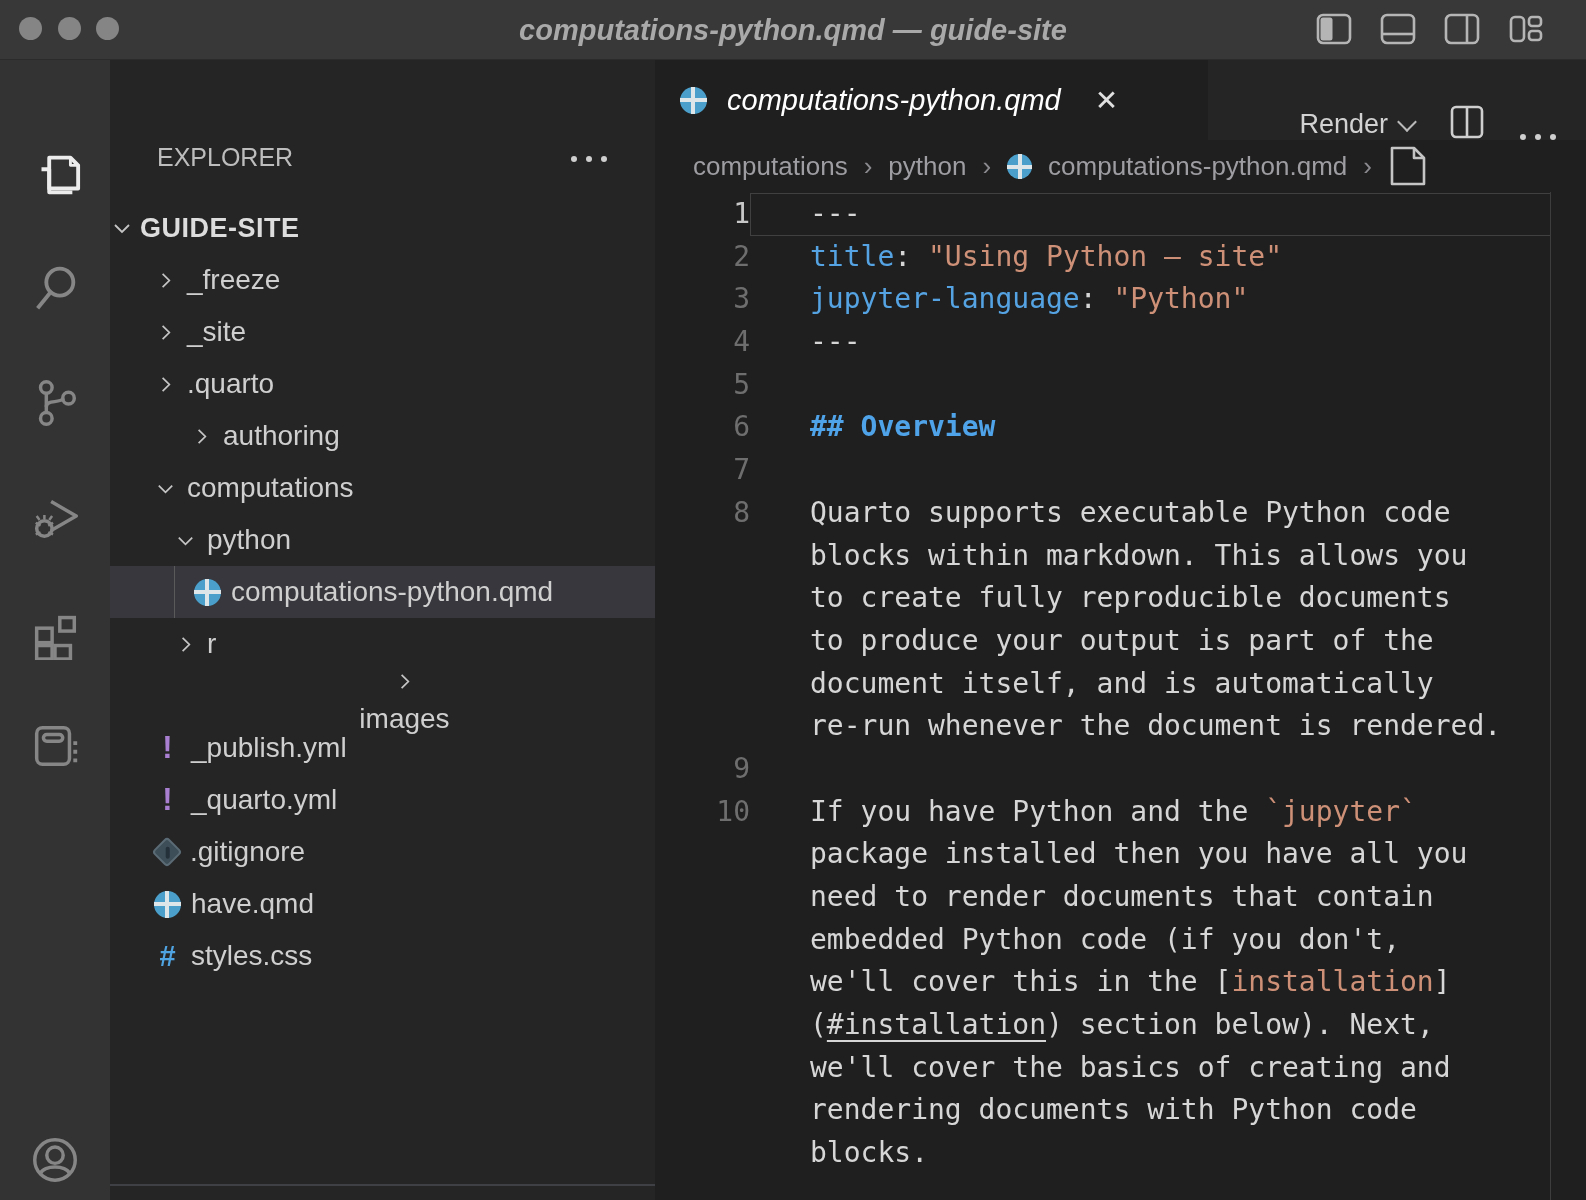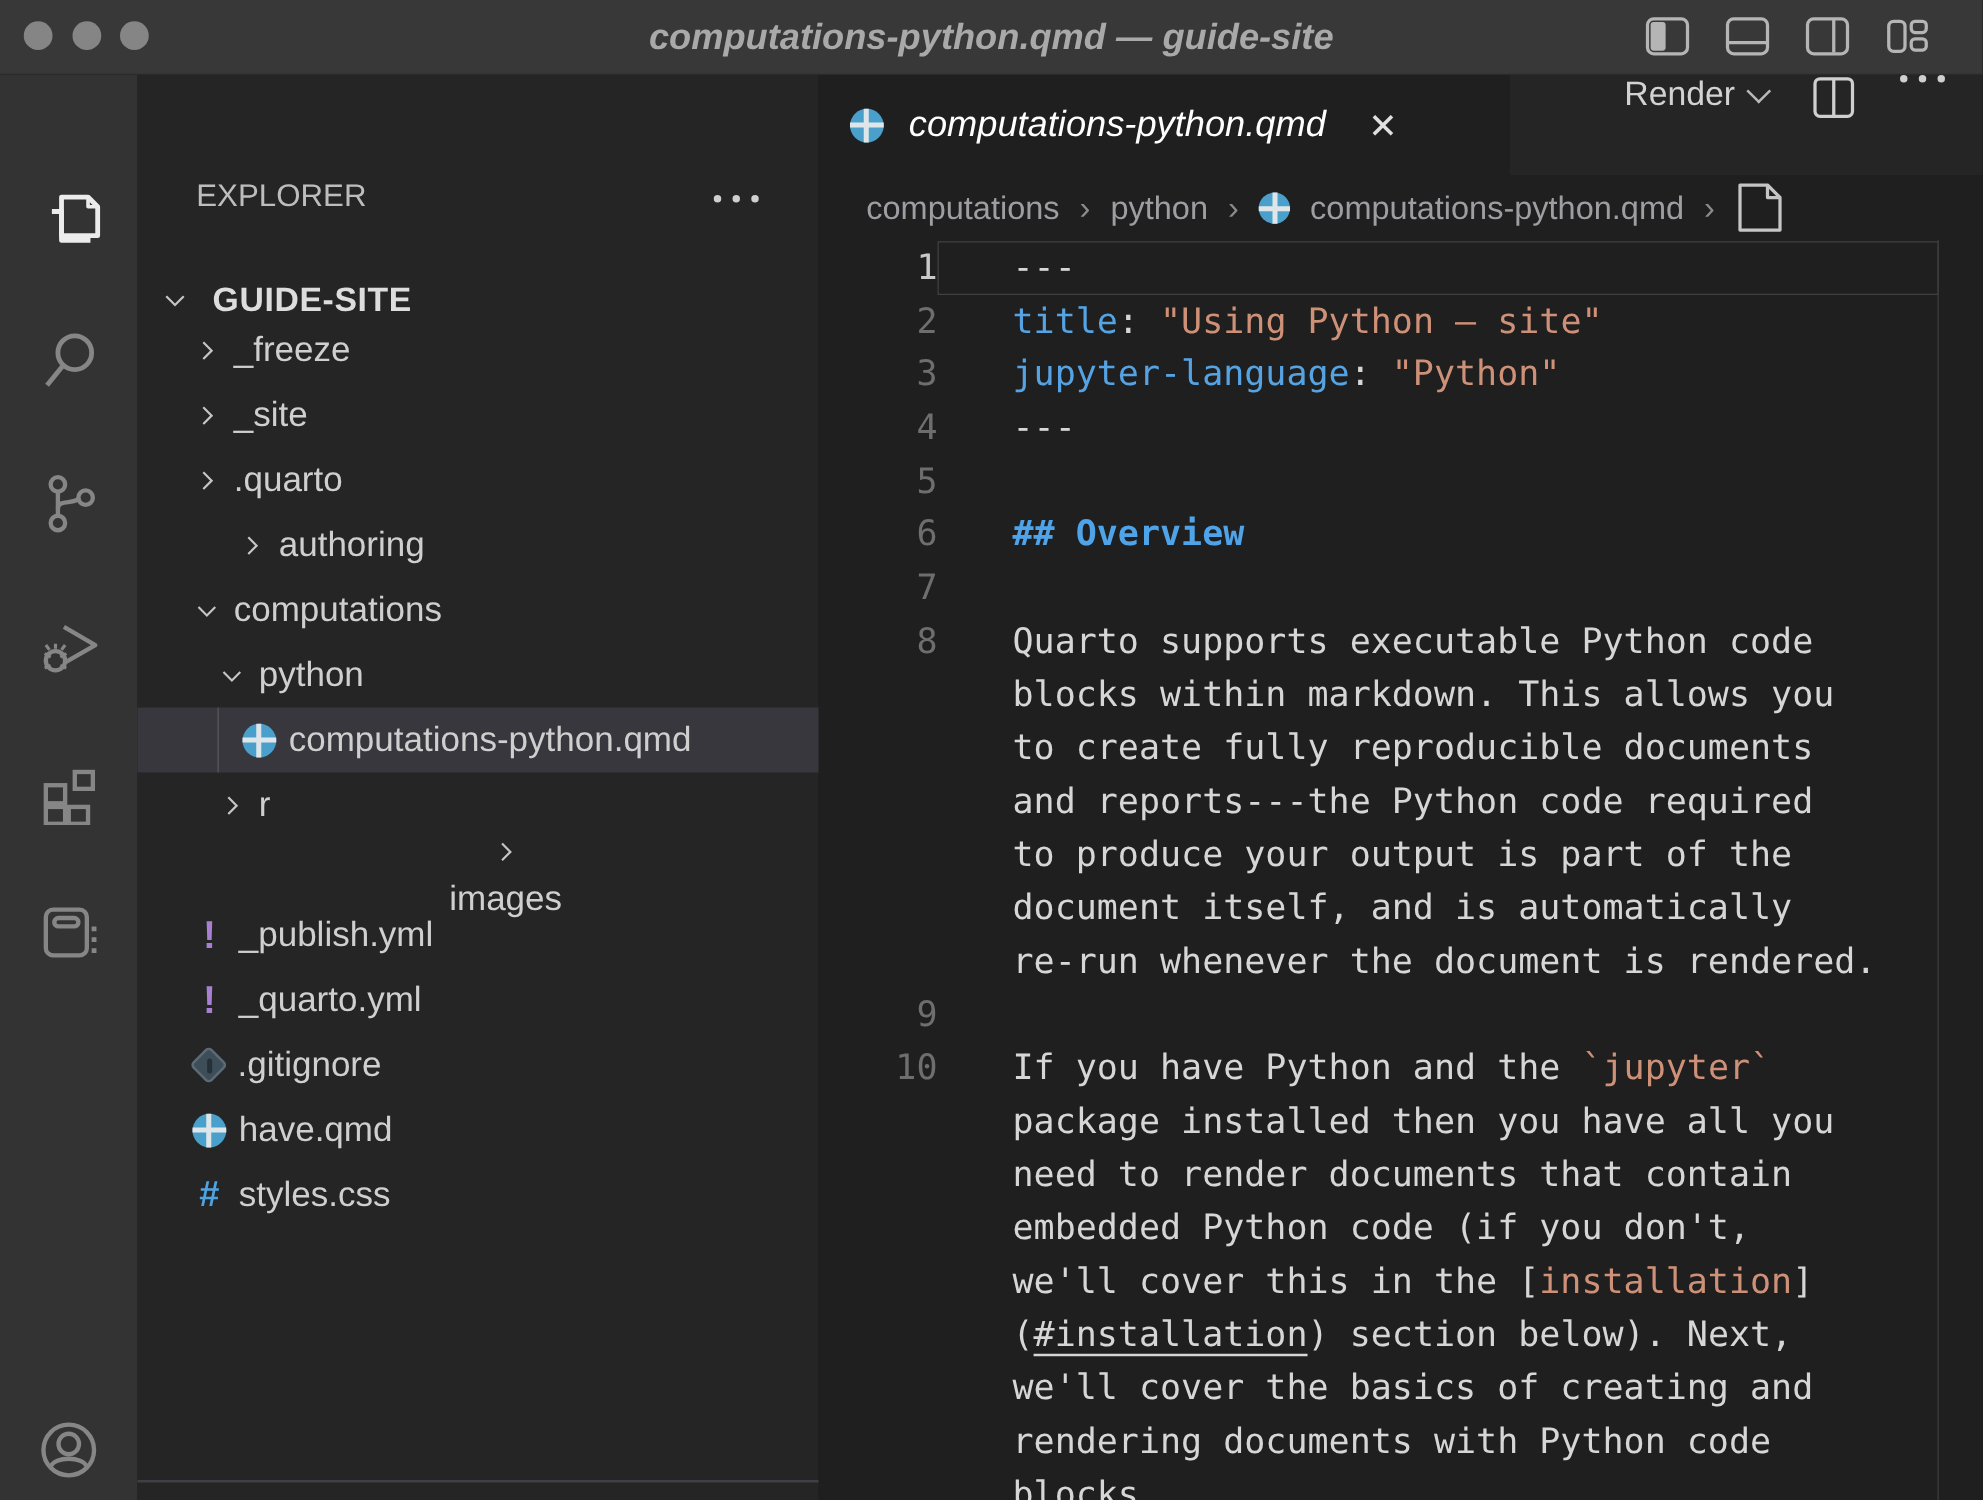--- a/index.html
+++ b/index.html
@@ -27,22 +27,22 @@
   .ab-icon{position:absolute;left:28px;width:54px;height:54px;color:#868686;}
   .ab-icon.active{color:#ececec;}
   .ab-files{top:88px}.ab-search{top:200px}.ab-git{top:315px}.ab-debug{top:430px}
   .ab-ext{top:546px}.ab-book{top:658px}.ab-account{top:1073px}
 
   
   .sidebar{position:absolute;left:110px;top:60px;width:545px;bottom:0;background:var(--sidebar-bg);}
   .exp-header{position:absolute;left:47px;top:83px;font-size:25px;color:#bdbdbd;}
   .more-dots{position:absolute;right:48px;top:96px;display:flex;gap:9px;}
   .more-dots i{width:6px;height:6px;border-radius:50%;background:#cfcfcf;}
-  .section-row{position:absolute;left:0;top:156px;width:545px;height:48px;display:flex;align-items:center;
-    padding-left:18px;gap:18px;color:#dddddd;}
+  .section-row{position:absolute;left:0;top:144px;width:545px;height:48px;display:flex;align-items:center;
+    gap:6px;color:#dddddd;}
   .section-label{font-size:27px;font-weight:700;letter-spacing:.5px;}
   .tree{position:absolute;left:0;top:194px;width:545px;}
   .tree-row{height:52px;display:flex;align-items:center;gap:10px;font-size:28px;color:#cfcfcf;position:relative;}
   .tree-row.selected{background:var(--selection-bg);}
   .tree-row.selected::after{content:"";position:absolute;left:64px;top:0;bottom:0;width:1px;background:#5a5a5a;}
   .twisty{color:#c5c5c5;flex:0 0 auto;}
   .qicon{width:27px;height:27px;border-radius:50%;background:var(--quarto-blue);position:relative;flex:0 0 auto;z-index:1;}
   .qicon::before{content:"";position:absolute;left:0;right:0;top:11px;height:4px;background:#dfe6ea;}
   .qicon::after{content:"";position:absolute;top:0;bottom:0;left:11px;width:4px;background:#dfe6ea;}
   .yicon{color:var(--yaml-purple);font-weight:700;font-size:31px;width:27px;text-align:center;flex:0 0 auto;}
@@ -54,21 +54,21 @@
   .outline-row{position:absolute;left:0;bottom:-34px;width:545px;height:44px;display:flex;align-items:center;
     gap:8px;padding-left:18px;color:#d0d0d0;}
   .outline-label{font-size:25px;font-weight:700;letter-spacing:.5px;}
 
   
   .tabstrip{position:absolute;left:655px;top:60px;right:0;height:80px;background:var(--sidebar-bg);}
   .tab{position:absolute;left:0;top:0;width:553px;height:80px;background:var(--editor-bg);display:flex;
     align-items:center;padding-left:25px;gap:20px;}
   .tab-label{color:#ffffff;font-style:italic;font-size:29px;}
   .tab-close{color:#e0e0e0;font-size:28px;margin-left:14px;}
-  .tab-actions{position:absolute;right:30px;top:0;height:80px;display:flex;align-items:flex-start;gap:36px;color:#cfcfcf;}
+  .tab-actions{position:absolute;right:30px;top:0;height:80px;display:flex;align-items:flex-end;gap:36px;color:#cfcfcf;}
   .render-btn{display:flex;align-items:center;gap:12px;font-size:27px;color:#d2d2d2;}
   .chev-down{width:14px;height:14px;border-right:2.5px solid #b9b9b9;border-bottom:2.5px solid #b9b9b9;
     transform:rotate(45deg);margin-top:-6px;}
 
   
   .editor{position:absolute;left:655px;top:140px;right:0;bottom:0;background:var(--editor-bg);overflow:hidden;}
   .breadcrumb{height:52px;display:flex;align-items:center;gap:16px;padding-left:38px;color:#9d9da2;font-size:26px;white-space:nowrap;}
   .bc-sep{color:#8a8a8f;font-size:26px;}
   .bc-qicon{width:25px;height:25px;}
   .bc-file-icon{flex:0 0 auto;color:#c5c5c5;}
@@ -367,24 +367,20 @@
       <div class="crow">
         <span class="ln"></span>
         <span class="ctext"><span class="seg-fg">blocks within markdown. This allows you</span></span>
       </div>
       <div class="crow">
         <span class="ln"></span>
         <span class="ctext"><span class="seg-fg">to create fully reproducible documents</span></span>
       </div>
       <div class="crow">
         <span class="ln"></span>
-        <span class="ctext"><span class="seg-fg">and reports---the Python code required</span></span>
-      </div>
-      <div class="crow">
-        <span class="ln"></span>
         <span class="ctext"><span class="seg-fg">to produce your output is part of the</span></span>
       </div>
       <div class="crow">
         <span class="ln"></span>
         <span class="ctext"><span class="seg-fg">document itself, and is automatically</span></span>
       </div>
       <div class="crow">
         <span class="ln"></span>
         <span class="ctext"><span class="seg-fg">re-run whenever the document is rendered.</span></span>
       </div>

